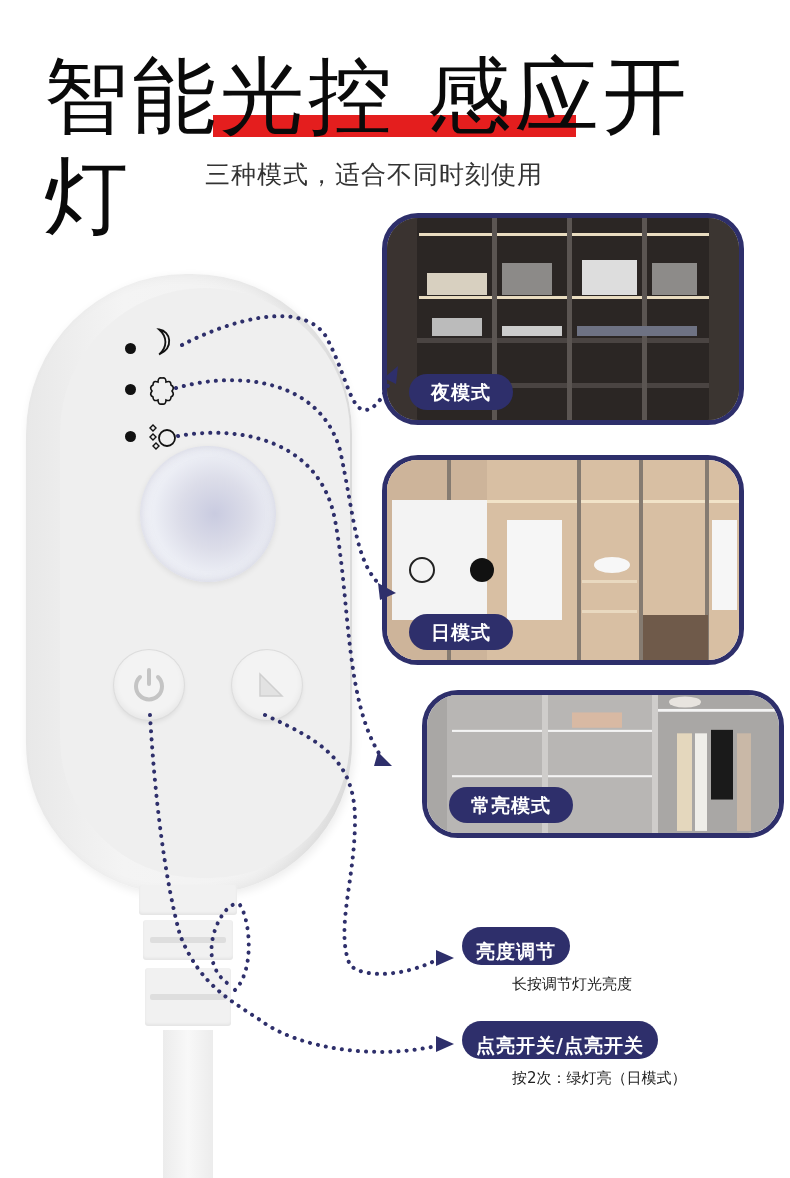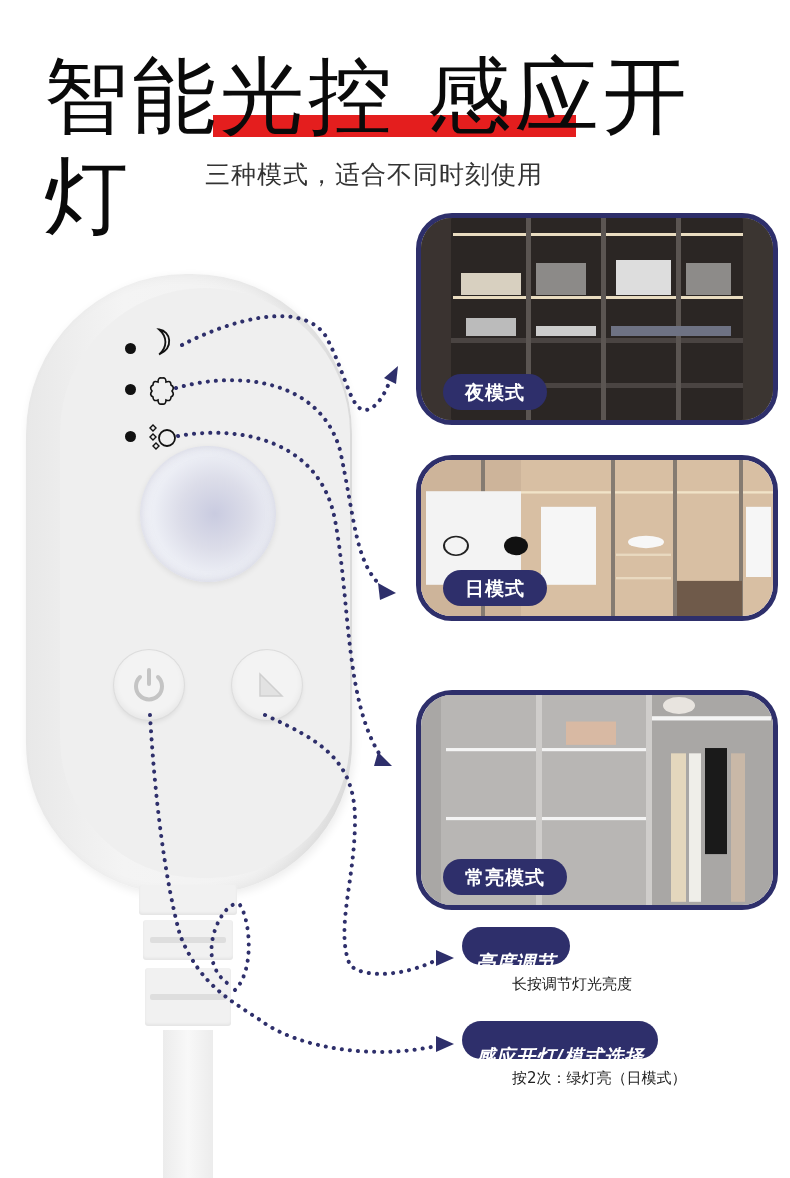--- a/index.html
+++ b/index.html
@@ -22,27 +22,27 @@
   .sensor { position:absolute; left:140px; top:446px; width:136px; height:136px; border-radius:50%;
             background:radial-gradient(circle at 55% 50%, #c9cbe0 0%, #dcdde9 35%, #eceef5 60%, #f7f7fb 100%);
             box-shadow:0 2px 6px rgba(0,0,0,0.08), inset 0 0 10px rgba(180,180,200,0.5); }
   .btn { position:absolute; width:70px; height:70px; border-radius:50%; background:#f3f3f3;
          box-shadow:0 0 0 1px #dcdcdc, 0 3px 5px rgba(0,0,0,0.08), inset 0 -3px 6px rgba(0,0,0,0.05); }
   .collar-seg { position:absolute; background:#f1f1f1; border-radius:3px; box-shadow:inset 0 -2px 3px rgba(0,0,0,0.05); }
   .collar-slot { position:absolute; background:#dedede; height:6px; border-radius:2px; }
   .cable { position:absolute; left:163px; top:1030px; width:50px; height:148px;
            background:linear-gradient(90deg,#ececec,#f8f8f8 50%,#ececec); }
   
-  .panel { position:absolute; left:416px; width:362px; border:5px solid #2e2f6b; border-radius:36px; overflow:hidden; }
+  .panel { position:absolute; left:382px; width:362px; border:5px solid #2e2f6b; border-radius:36px; overflow:hidden; }
   .panel-img { position:absolute; left:0; top:0; width:100%; height:100%; }
   .panel-label { position:absolute; left:22px; bottom:10px; height:36px; padding:0 22px;
                  background:#2e2f6b; color:#fff; font-size:19px; font-weight:bold; border-radius:18px;
                  line-height:36px; letter-spacing:1px; }
-  .pill { position:absolute; left:462px; height:38px; padding:16px 14px; background:#2e2f6b; color:#fff;
-          font-weight:bold; font-size:19px; border-radius:19px; line-height:38px; letter-spacing:1px;font-style:italic; }
+  .pill { position:absolute; left:462px; height:38px; padding:5px 14px; background:#2e2f6b; color:#fff;
+          font-weight:bold; font-size:19px; border-radius:19px; line-height:38px; letter-spacing:1px; }
   .desc { position:absolute; left:478px; font-size:15px; color:#222; line-height:21px;margin-left:34px; }
   svg.overlay { position:absolute; left:0; top:0; pointer-events:none; }
 </style>
 </head>
 <body>
 
 <div class="title-red-bar"></div>
 <div class="title-text">智能光控 感应开灯</div>
 <div class="subtitle">三种模式，适合不同时刻使用</div>
 
@@ -112,21 +112,21 @@
     <rect x="115" y="45" width="50" height="32" fill="#8c8a88"></rect>
     <rect x="195" y="42" width="55" height="35" fill="#ddd"></rect>
     <rect x="265" y="45" width="45" height="32" fill="#8d8b89"></rect>
     <rect x="45" y="100" width="50" height="18" fill="#bbb"></rect>
     <rect x="115" y="108" width="60" height="10" fill="#ccc"></rect>
     <rect x="190" y="108" width="120" height="10" fill="#6e7283"></rect>
   </svg>
   <div class="panel-label">夜模式</div>
 </div>
 
-<div class="panel" style="top:455px;height:166px;">
+<div class="panel" style="top:455px;height:210px;">
   <svg class="panel-img" viewBox="0 0 352 200" preserveAspectRatio="none">
     <rect width="352" height="200" fill="#d8bfa3"></rect>
     <rect x="0" y="0" width="100" height="200" fill="#cdb49a"></rect>
     <g fill="#f1e3c8">
         <rect x="100" y="40" width="252" height="3"></rect>
       </g>
     <g fill="#857b71">
         <rect x="60" y="0" width="4" height="200"></rect>
         <rect x="190" y="0" width="4" height="200"></rect>
         <rect x="252" y="0" width="4" height="200"></rect>
@@ -138,21 +138,21 @@
     <circle cx="35" cy="110" r="12" fill="none" stroke="#222" stroke-width="2"></circle>
     <circle cx="95" cy="110" r="12" fill="#111"></circle>
     <ellipse cx="225" cy="105" rx="18" ry="8" fill="#f7f7f7"></ellipse>
     <rect x="195" y="120" width="55" height="3" fill="#e9d9c0"></rect>
     <rect x="195" y="150" width="55" height="3" fill="#e9d9c0"></rect>
     <rect x="256" y="155" width="65" height="45" fill="#6f5a4a"></rect>
   </svg>
   <div class="panel-label">日模式</div>
 </div>
 
-<div class="panel" style="top:690px;height:220px;">
+<div class="panel" style="top:690px;height:148px;margin-left:40px;">
   <svg class="panel-img" viewBox="0 0 352 198" preserveAspectRatio="none">
     <rect width="352" height="198" fill="#a9a7a5"></rect>
     <rect x="20" y="0" width="210" height="198" fill="#b8b6b4"></rect>
     <g fill="#f4f4f4">
         <rect x="25" y="50" width="200" height="3"></rect>
         <rect x="25" y="115" width="200" height="3"></rect>
         <rect x="230" y="20" width="120" height="4"></rect>
       </g>
     <g fill="#cfcdcb">
         <rect x="115" y="0" width="6" height="198"></rect>
@@ -164,21 +164,21 @@
     <rect x="284" y="50" width="22" height="100" fill="#1a1a1a"></rect>
     <rect x="310" y="55" width="14" height="140" fill="#c9b8a7"></rect>
     <ellipse cx="258" cy="10" rx="16" ry="8" fill="#e8e4df"></ellipse>
   </svg>
   <div class="panel-label">常亮模式</div>
 </div>
 
 <div class="pill" style="top:927px;">亮度调节</div>
 <div class="desc" style="top:974px;">长按调节灯光亮度</div>
 
-<div class="pill" style="top:1021px;">感应开灯/模式选择</div>
+<div class="pill" style="top:1021px;">点亮开关/点亮开关</div>
 <div class="desc" style="top:1068px;">
   <div>按2次：绿灯亮（日模式）</div>
 </div>
 
 <svg class="overlay" width="790" height="1178">
   <g fill="none" stroke="#2e2f6b" stroke-width="4" stroke-linecap="round" stroke-dasharray="0.1 8">
     <path d="M182 345 C230 320 300 300 325 335 C345 370 350 410 365 410 C375 410 385 395 390 380"></path>
     <path d="M176 388 C240 370 320 380 340 450 C355 520 355 560 380 585"></path>
     <path d="M178 436 C240 425 320 440 335 520 C350 600 345 700 380 755"></path>
     <path d="M150 715 C155 800 165 880 180 935 C200 985 230 1000 260 1020 C300 1050 380 1060 440 1045"></path>

